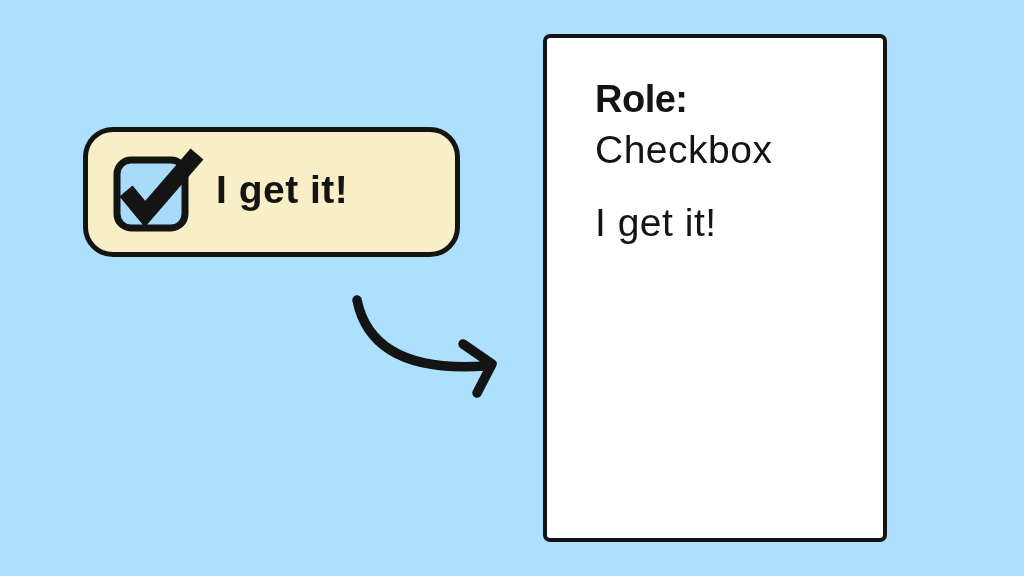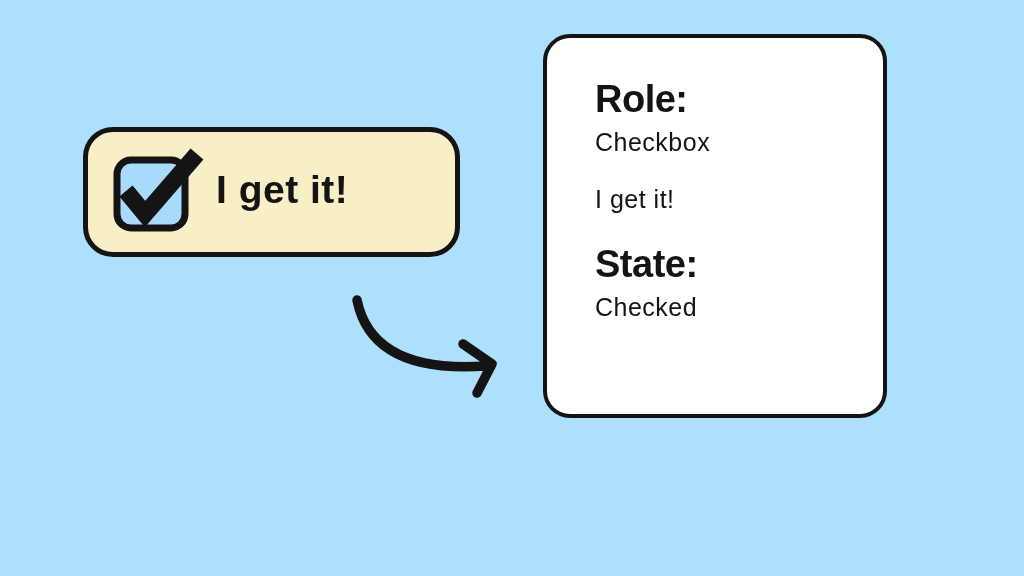--- a/index.html
+++ b/index.html
@@ -61,35 +61,35 @@
     height: 576px;
     pointer-events: none;
   }
 
   
   .info-card {
     position: absolute;
     left: 543px;
     top: 34px;
     width: 344px;
-    height: 384px;
+    height: 508px;
     background: var(--card-fill);
     border: 4px solid var(--ink);
-    border-radius: 27px;
+    border-radius: 7px;
     padding: 40px 14px 0 48px;
   }
   .field { margin-bottom: 29px; }
   .field-label {
     font-size: 38px;
     font-weight: 700;
     line-height: 1.12;
     letter-spacing: -0.5px;
   }
   .field-value {
-    font-size: 25px;
+    font-size: 39px;
     font-weight: 400;
     line-height: 1.15;
     margin-top: 7px;
     letter-spacing: 0.5px;
   }
 </style>
 </head>
 <body>
 
 <div class="stage">
@@ -112,19 +112,15 @@
     <div class="field">
       <div class="field-label">Role:</div>
       <div class="field-value">Checkbox</div>
     </div>
 
     <div class="field">
       <div class="field-value">I get it!</div>
     </div>
 
 
-    <div class="field">
-      <div class="field-label">State:</div>
-      <div class="field-value">Checked</div>
-    </div>
 
   </div>
 </div>
 
 </body></html>

